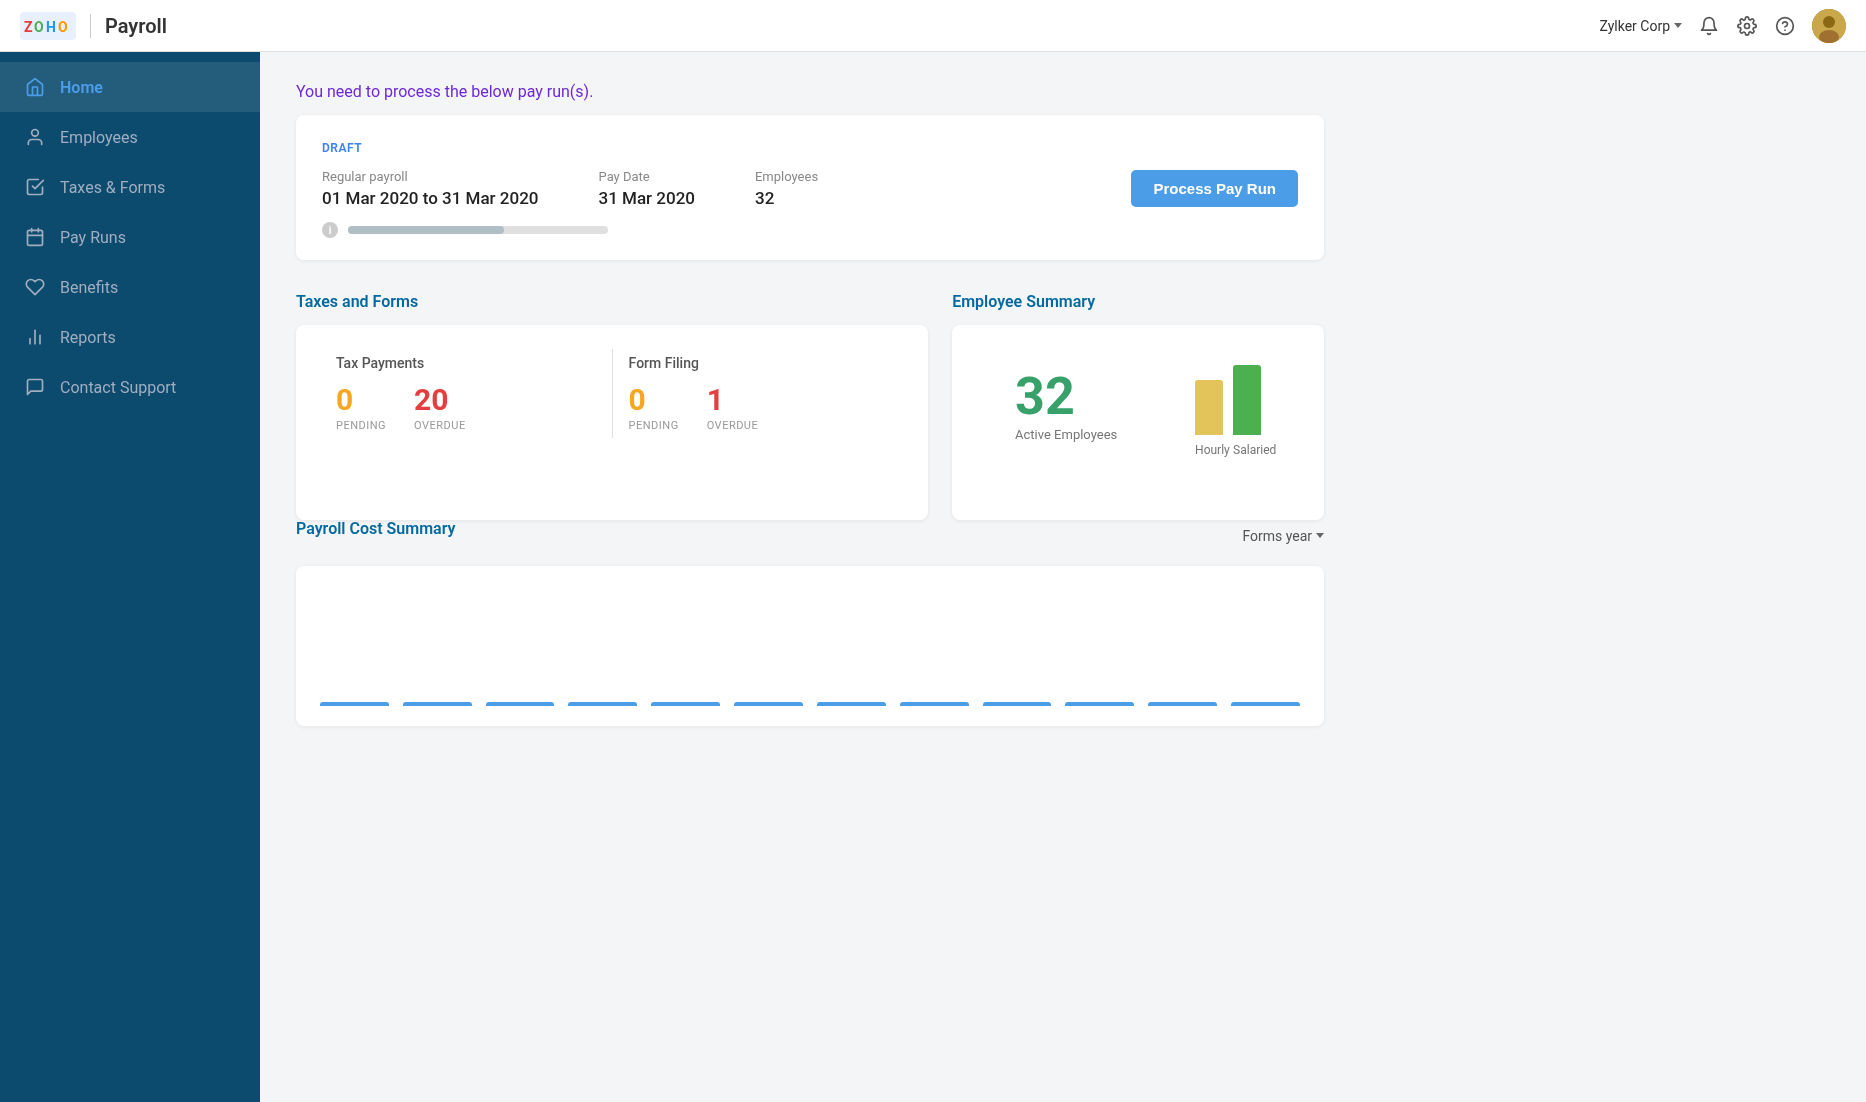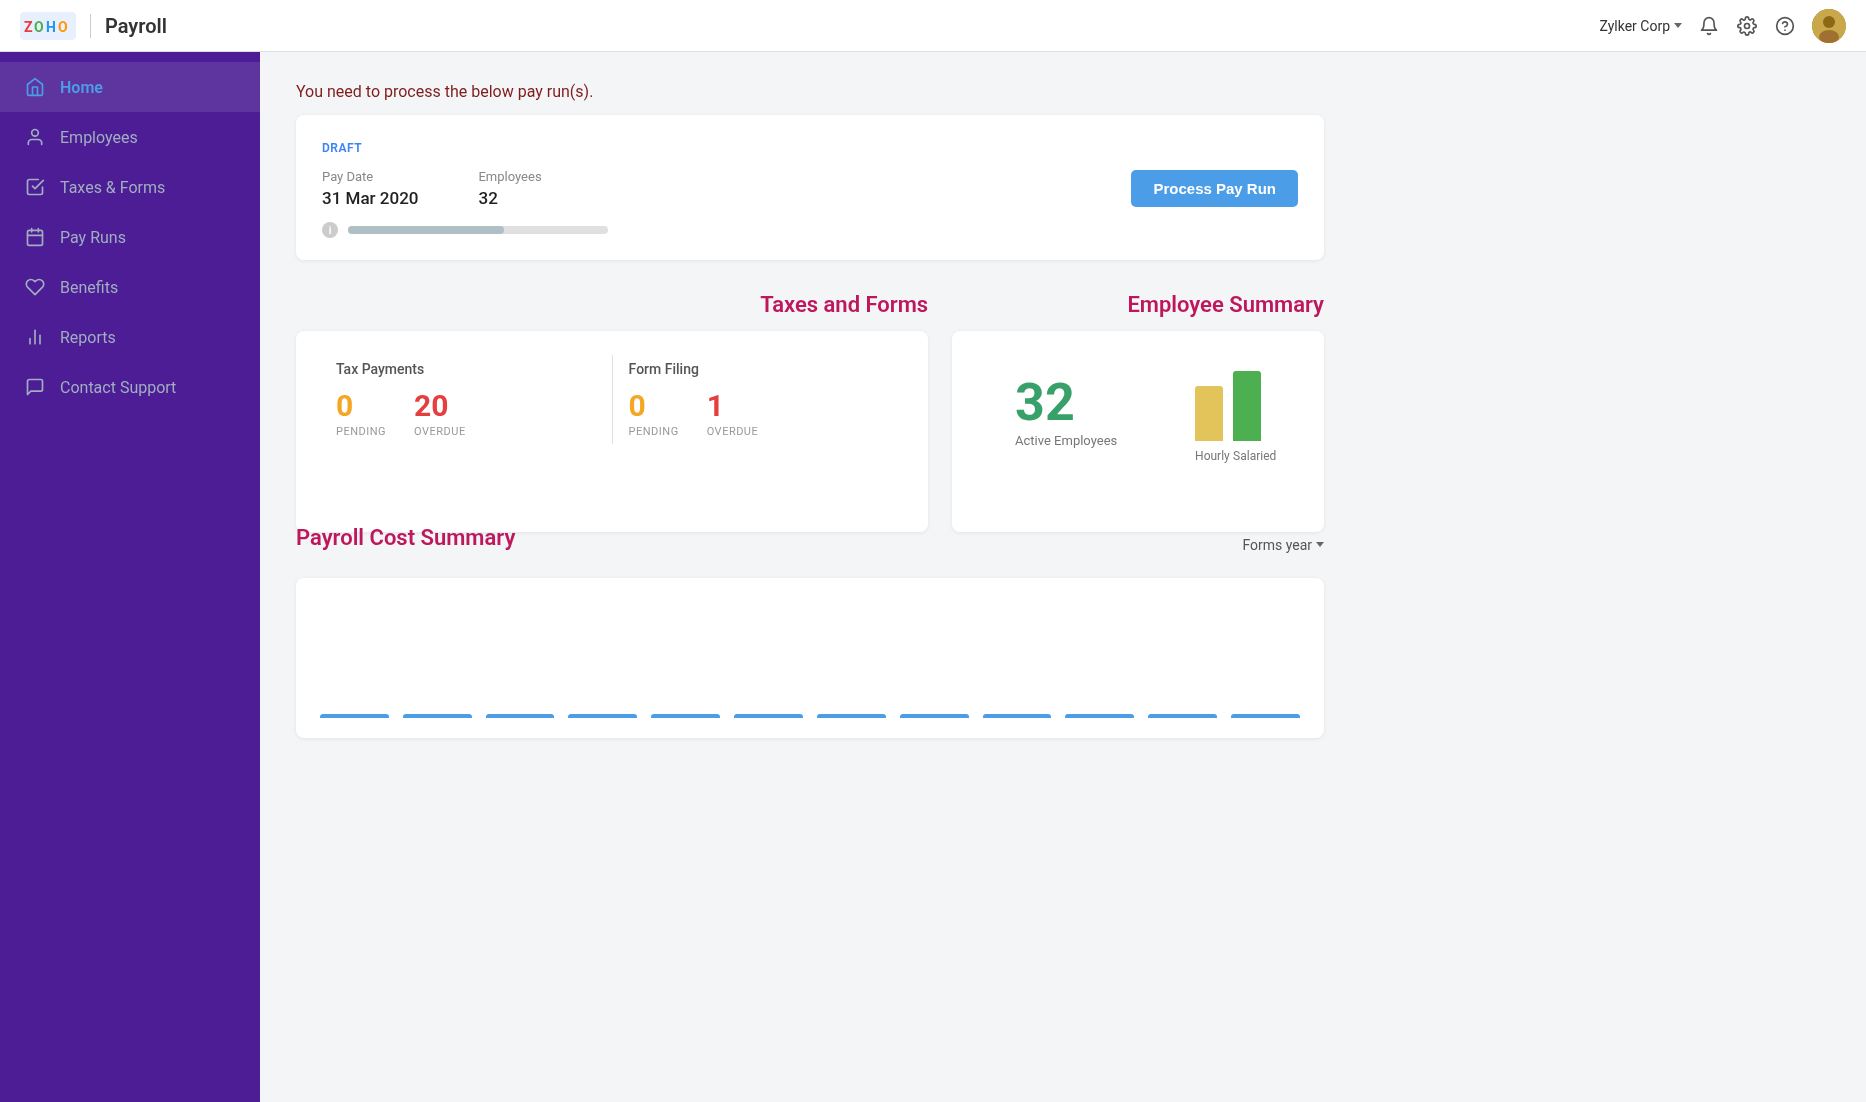--- a/index.html
+++ b/index.html
@@ -83,21 +83,21 @@
     
     .main-layout {
       display: flex;
       flex: 1;
       overflow: hidden;
     }
 
     
     .sidebar {
       width: 260px;
-      background: #4c1d95;
+      background: #0c4a6e;
       flex-shrink: 0;
       display: flex;
       flex-direction: column;
       padding-top: 10px;
       overflow-y: auto;
     }
     .sidebar-item {
       display: flex;
       align-items: center;
       gap: 14px;
@@ -141,21 +141,21 @@
     .page-title {
       font-size: 26px;
       font-weight: 700;
       color: #222;
       margin-bottom: 22px;
     }
 
     
     .section-subtitle {
       font-size: 16px;
-      color: #7f1d1d;
+      color: #6d28d9;
       margin-bottom: 14px;
     }
 
     
     .draft-card {
       background: #fff;
       border-radius: 8px;
       padding: 22px 26px;
       margin-bottom: 32px;
       box-shadow: 0 1px 4px rgba(0,0,0,0.07);
@@ -227,25 +227,24 @@
     
     .two-col {
       display: flex;
       gap: 24px;
       margin-bottom: 32px;
     }
     .col-left { flex: 1.7; }
     .col-right { flex: 1; }
 
     .section-title {
-      font-size: 22px;
+      font-size: 16px;
       font-weight: 600;
-      color: #be185d;
+      color: #0369a1;
       margin-bottom: 14px;
-      text-align: right;
     }
 
     
     .card {
       background: #fff;
       border-radius: 8px;
       padding: 20px 24px;
       box-shadow: 0 1px 4px rgba(0,0,0,0.07);
       height: 100%;
     }
@@ -498,20 +497,24 @@
   <div class="content">
     <div class="content-inner">
 
 
       <p class="section-subtitle">You need to process the below pay run(s).</p>
 
       <div class="draft-card">
         <div class="draft-badge">DRAFT</div>
         <div class="draft-row-flex">
           <div class="draft-meta">
+            <div class="draft-info-block">
+              <div class="draft-info-label">Regular payroll</div>
+              <div class="draft-info-value">01 Mar 2020 to 31 Mar 2020</div>
+            </div>
             <div class="draft-info-block">
               <div class="draft-info-label">Pay Date</div>
               <div class="draft-info-value">31 Mar 2020</div>
             </div>
             <div class="draft-info-block">
               <div class="draft-info-label">Employees</div>
               <div class="draft-info-value">32</div>
             </div>
           </div>
           <button class="process-btn">Process Pay Run</button>

